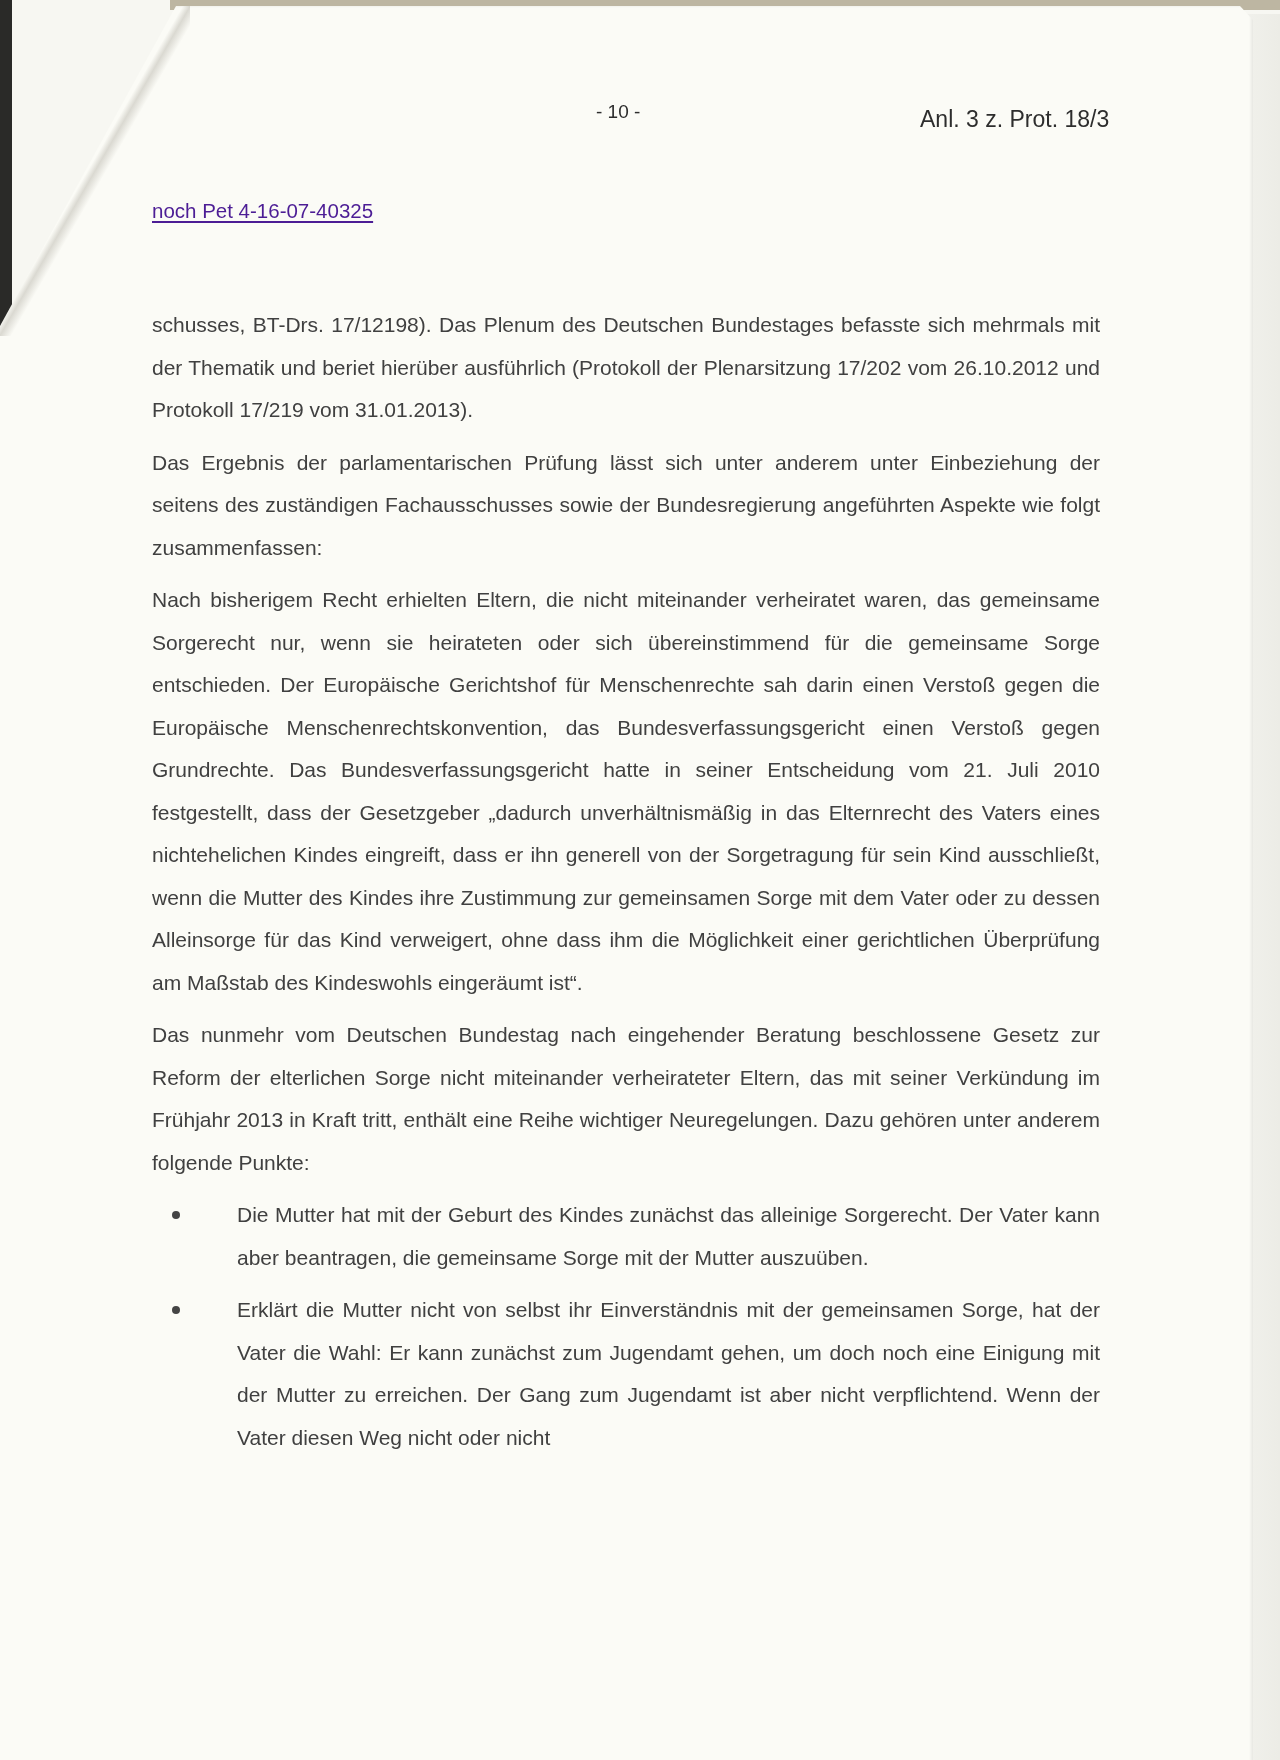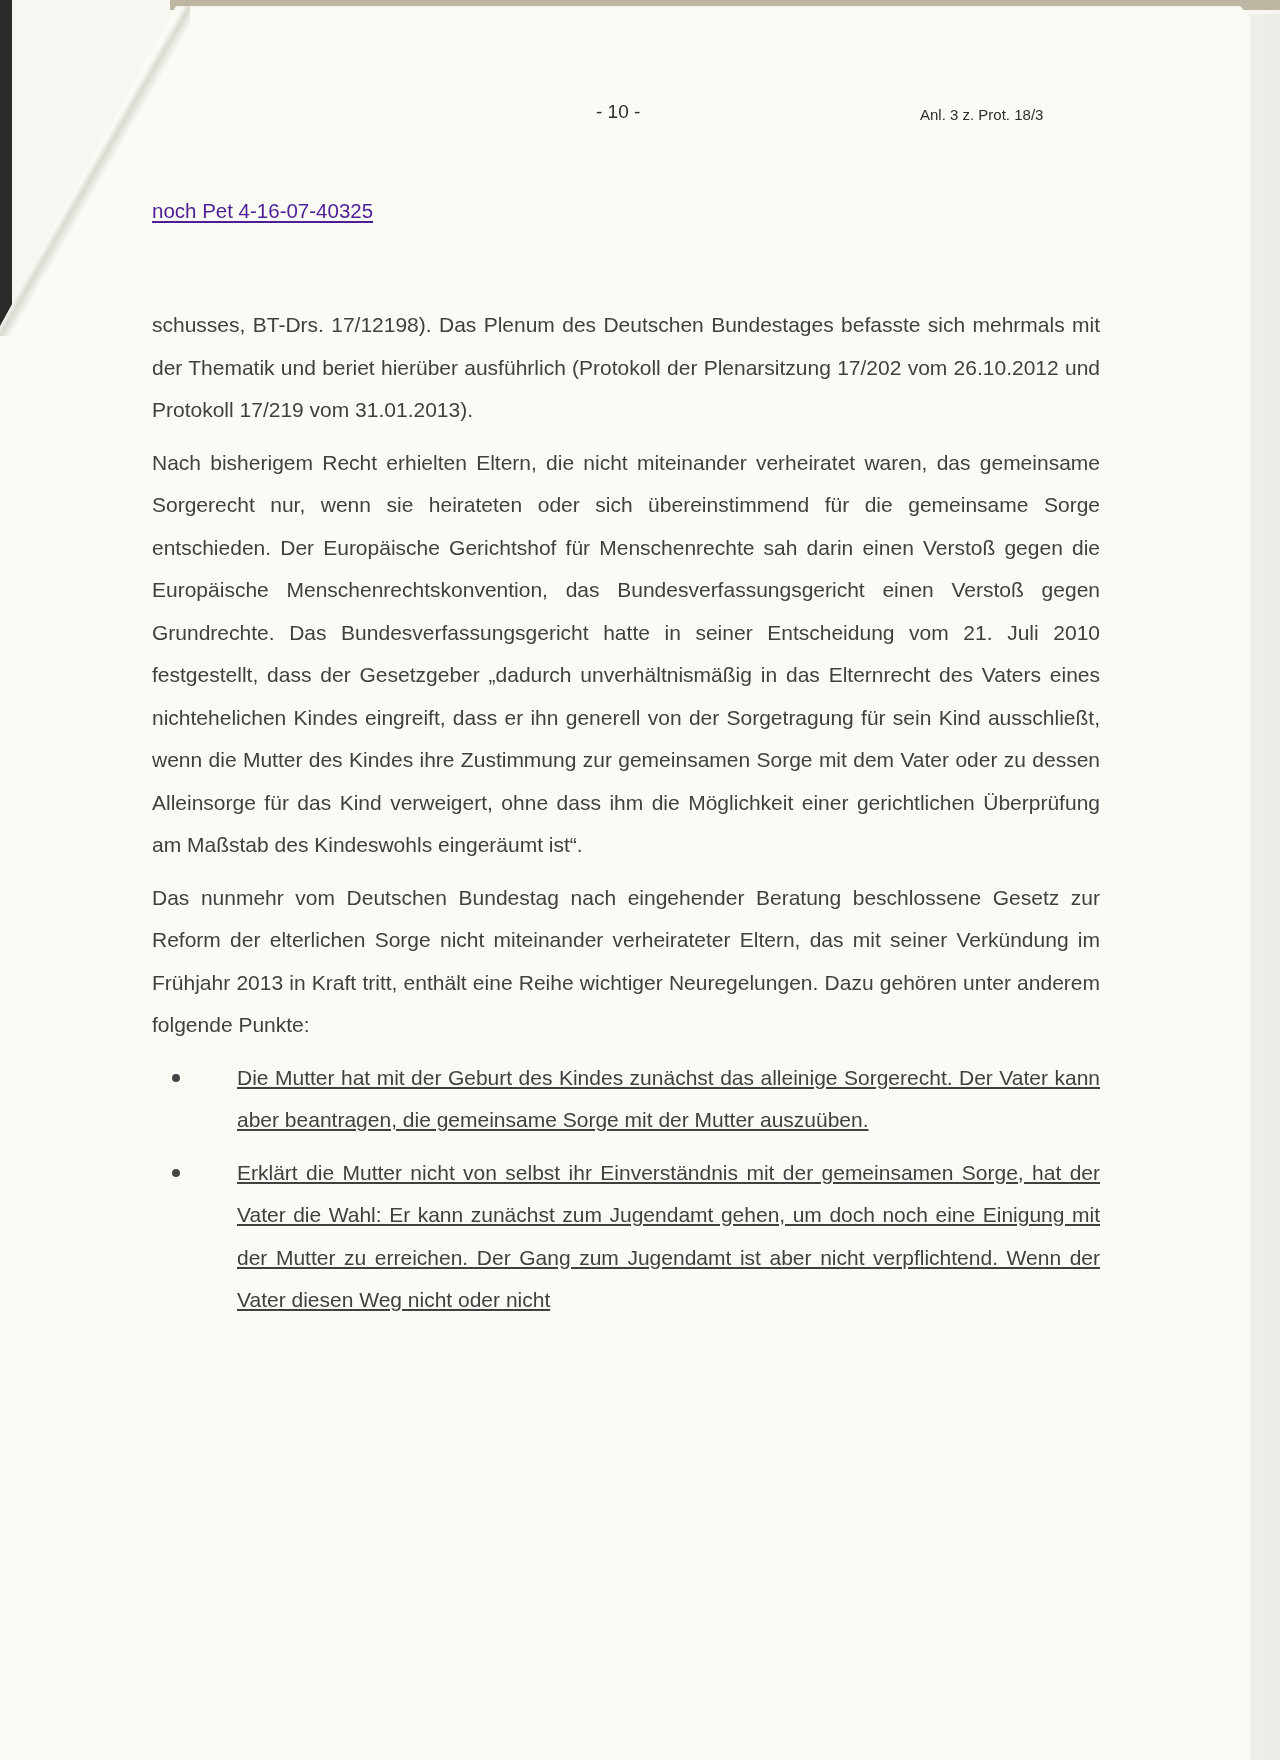--- a/index.html
+++ b/index.html
@@ -28,34 +28,34 @@
   }
   .fold-shadow {
     position: absolute; left: 0; top: 0; width: 190px; height: 330px;
     background: linear-gradient(120deg, transparent 48%, rgba(120,115,100,0.25) 50%, transparent 53%);
     pointer-events: none;
   }
   .header-page {
     position: absolute; left: 596px; top: 95px; font-size: 19px; color: #2d2d2d;
   }
   .header-ref {
-    position: absolute; left: 920px; top: 100px; font-size: 15px; color: #2d2d2d;
+    position: absolute; left: 920px; top: 100px; font-size: 23px; color: #2d2d2d;
   }
   .petref {
     position: absolute; left: 152px; top: 193px; font-size: 20.5px; color: #4c1d95;
     text-decoration: underline; text-underline-offset: 3px;
   }
   .body {
     position: absolute; left: 152px; top: 298px; width: 948px;
     font-size: 21px; line-height: 42.5px; color: #404040;
     text-align: justify;
   }
   .body p { margin: 0 0 10px 0; }
   .bullets { list-style: none; margin: 0; padding: 0 0 0 85px; }
-  .bullets li { position: relative; margin-bottom: 10px; text-decoration: underline; }
+  .bullets li { position: relative; margin-bottom: 10px; }
   .bullet-dot {
     position: absolute; left: -65px; top: 17px; width: 8px; height: 8px; border-radius: 50%;
     background: #444;
   }
 </style>
 </head>
 <body>
 
 <div class="backsheet"></div>
 <div class="rightstrip"></div>
@@ -64,20 +64,21 @@
 <div class="page">
   <div class="fold-shadow"></div>
 
   <div class="header-page">- 10 -</div>
   <div class="header-ref">Anl. 3 z. Prot. 18/3</div>
 
   <div class="petref">noch Pet 4-16-07-40325</div>
 
   <div class="body">
     <p>schusses, BT-Drs. 17/12198). Das Plenum des Deutschen Bundestages befasste sich mehrmals mit der Thematik und beriet hierüber ausführlich (Protokoll der Plenarsitzung 17/202 vom 26.10.2012 und Protokoll 17/219 vom 31.01.2013).</p>
+    <p>Das Ergebnis der parlamentarischen Prüfung lässt sich unter anderem unter Einbeziehung der seitens des zuständigen Fachausschusses sowie der Bundesregierung angeführten Aspekte wie folgt zusammenfassen:</p>
     <p>Nach bisherigem Recht erhielten Eltern, die nicht miteinander verheiratet waren, das gemeinsame Sorgerecht nur, wenn sie heirateten oder sich übereinstimmend für die gemeinsame Sorge entschieden. Der Europäische Gerichtshof für Menschenrechte sah darin einen Verstoß gegen die Europäische Menschenrechtskonvention, das Bundesverfassungsgericht einen Verstoß gegen Grundrechte. Das Bundesverfassungsgericht hatte in seiner Entscheidung vom 21. Juli 2010 festgestellt, dass der Gesetzgeber „dadurch unverhältnismäßig in das Elternrecht des Vaters eines nichtehelichen Kindes eingreift, dass er ihn generell von der Sorgetragung für sein Kind ausschließt, wenn die Mutter des Kindes ihre Zustimmung zur gemeinsamen Sorge mit dem Vater oder zu dessen Alleinsorge für das Kind verweigert, ohne dass ihm die Möglichkeit einer gerichtlichen Überprüfung am Maßstab des Kindeswohls eingeräumt ist“.</p>
     <p>Das nunmehr vom Deutschen Bundestag nach eingehender Beratung beschlossene Gesetz zur Reform der elterlichen Sorge nicht miteinander verheirateter Eltern, das mit seiner Verkündung im Frühjahr 2013 in Kraft tritt, enthält eine Reihe wichtiger Neuregelungen. Dazu gehören unter anderem folgende Punkte:</p>
     <ul class="bullets">
       <li>
         <span class="bullet-dot"></span>
         <span>Die Mutter hat mit der Geburt des Kindes zunächst das alleinige Sorgerecht. Der Vater kann aber beantragen, die gemeinsame Sorge mit der Mutter auszuüben.</span>
       </li>
       <li>
         <span class="bullet-dot"></span>
         <span>Erklärt die Mutter nicht von selbst ihr Einverständnis mit der gemeinsamen Sorge, hat der Vater die Wahl: Er kann zunächst zum Jugendamt gehen, um doch noch eine Einigung mit der Mutter zu erreichen. Der Gang zum Jugendamt ist aber nicht verpflichtend. Wenn der Vater diesen Weg nicht oder nicht</span>

